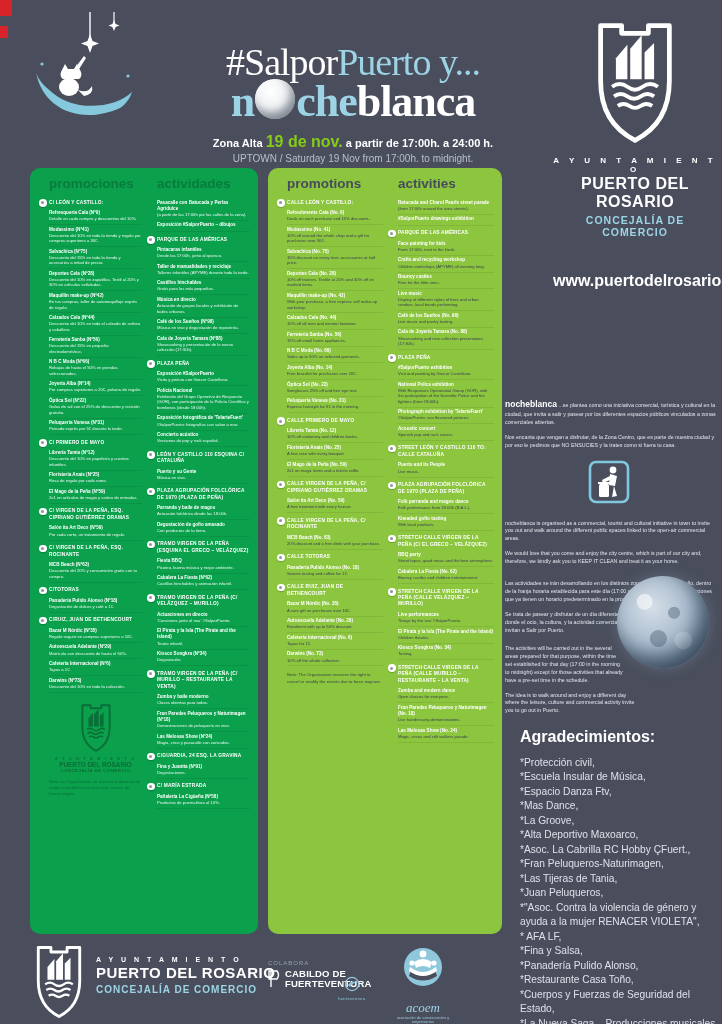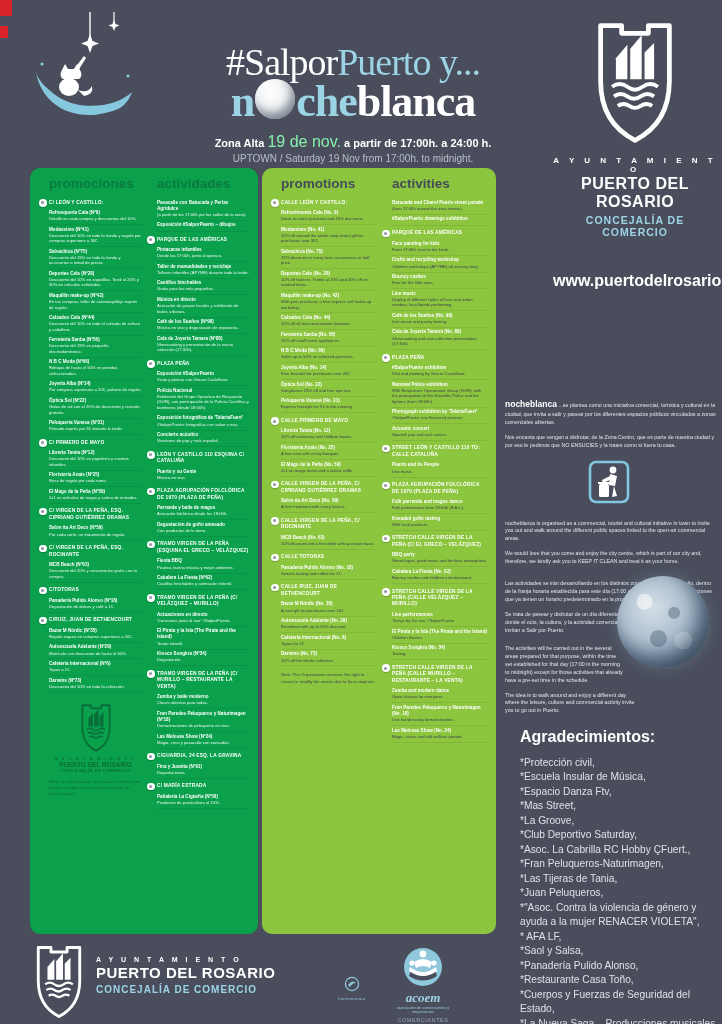--- a/index.html
+++ b/index.html
@@ -12,33 +12,33 @@
   
   #title-wrap{position:absolute;left:148px;top:28px;width:410px;text-align:center;color:#fff;}
   .t1{font-family:"Liberation Serif",serif;font-size:38px;letter-spacing:-1px;white-space:nowrap;margin-top:12px;}
   .t1 .blue,.t2 .blue{color:#9cd4e6;}
   .t2{font-family:Liberation Serif, serif;font-size:44px;font-weight:600;letter-spacing:-1px;
       margin-top:-8px;white-space:nowrap;}
   .moonO{display:inline-block;width:40px;height:40px;border-radius:50%;vertical-align:-3px;margin:0 1px;
       background:radial-gradient(circle at 40% 32%,#ffffff 0%,#eef1f3 45%,#cdd4d9 78%,#aeb7bd 100%);
       box-shadow:inset -4px -6px 8px rgba(70,80,92,.55), inset 2px 3px 4px rgba(255,255,255,.8);}
   .zona-line{margin-top:6px;font-size:11px;font-weight:bold;color:#fff;}
-  .zona-line .date{font-size:16px;font-weight:normal;color:#86efac;margin-top:16px;}
+  .zona-line .date{font-size:16px;font-weight:bold;color:#84cc16;margin-top:16px;}
   .uptown-line{font-size:10px;color:#b9bfcc;margin-top:2px;}
   
   #org-top{position:absolute;left:553px;top:20px;width:164px;text-align:center;color:#fff;}
   .ayto{font-size:8px;letter-spacing:4px;font-weight:bold;margin-top:6px;}
   .orgname{font-size:16px;font-weight:bold;letter-spacing:.5px;margin-top:1px;}
   .conc{font-size:10.5px;font-weight:bold;letter-spacing:1px;color:#9cd4e6;margin-top:3px;}
   .site{font-size:16px;font-weight:bold;margin-top:34px;}
   
   .panel{position:absolute;top:168px;height:766px;border-radius:10px;display:flex;gap:10px;
          padding:6px 8px 8px 14px;box-sizing:border-box;overflow:hidden;}
   #panel-es{left:30px;width:228px;background:#0aa04c;}
-  #panel-en{left:262px;width:234px;background:#8cc63e;}
+  #panel-en{left:268px;width:234px;background:#8cc63e;}
   .subcol{flex:1;position:relative;padding-left:5px;min-width:0;}
   .col-head{font-size:13.5px;font-weight:bold;margin:2px 0 7px;}
   #panel-es .col-head{color:#0a7b3f;}
   #panel-en .col-head{color:#474c5b;}
   .entry{position:relative;padding:1.5px 1px 2.5px 0;border-bottom:1px solid rgba(0,0,0,.08);}
   .entry.hdr{border-bottom:none;margin-top:3px;}
   .et{font-size:4.6px;font-weight:bold;line-height:1.35;}
   .ed{font-size:4.2px;line-height:1.3;white-space:pre-line;}
   #panel-es .et{color:#fff;} #panel-es .ed{color:rgba(255,255,255,.92);}
   #panel-en .et{color:#fff;} #panel-en .ed{color:#3a4150;}
@@ -77,22 +77,22 @@
   #footer-org .orgname{font-size:15px;}
   #footer-org .conc{font-size:10px;}
   #colabora-blk{position:absolute;left:268px;top:960px;color:#fff;}
   #colabora-blk .lbl{font-size:6px;color:#9aa0ad;letter-spacing:1px;margin-bottom:3px;}
   .cab-row{display:flex;align-items:center;gap:4px;}
   .cab-name{font-size:9.5px;font-weight:bold;line-height:1.05;letter-spacing:.2px;}
   #ftv-mini{position:absolute;left:338px;top:976px;text-align:center;color:#aeb6c2;}
   #ftv-mini .m{font-size:4px;letter-spacing:.3px;color:#8fc8dc;}
   #acoem-blk{position:absolute;left:388px;top:948px;width:70px;text-align:center;}
   #acoem-circle{width:38px;height:38px;border-radius:50%;background:#8fc8dc;margin:0 auto;position:relative;overflow:hidden;}
-  .acoem-name{font-family:"Liberation Serif",serif;font-style:italic;font-weight:bold;
-      font-size:13px;color:#9ed2e4;margin-top:4px;}
+  .acoem-name{font-family:"Liberation Serif",serif;font-style:italic;font-weight:normal;
+      font-size:13px;color:#9ed2e4;margin-top:14px;}
   .acoem-sub{font-size:3.6px;color:#9ed2e4;letter-spacing:.2px;}
   .acoem-lbl{font-size:5.6px;color:#9aa2b0;letter-spacing:.5px;margin-top:3px;}
 </style>
 </head>
 <body>
 
 <svg width="0" height="0" style="position:absolute">
   <defs>
     <symbol id="shield" viewBox="0 0 100 132">
       <path d="M14,6 L36,6 L36,14 L64,14 L64,6 L86,6 L86,64 C86,98 70,116 50,126 C30,116 14,98 14,64 Z" fill="none" stroke="currentColor" stroke-width="5" stroke-linejoin="round"></path>
@@ -676,46 +676,59 @@
     <p class="half" style="width:62%">The idea is to walk around and enjoy a different day where the leisure, culture and commercial activity invite you to go out in Puerto.</p>
     <div id="moon-photo"></div>
   </div>
 
   <div id="thanks">
     <h3>Agradecimientos:</h3>
     <ul id="thanks-list">
         <li>*Protección civil,</li>
         <li>*Escuela Insular de Música,</li>
         <li>*Espacio Danza Ftv,</li>
-        <li>*Mas Street,</li>
+        <li>*Mas Dance,</li>
         <li>*La Groove,</li>
-        <li>*Club Deportivo Saturday,</li>
+        <li>*Alta Deportivo Maxoarco,</li>
         <li>*Asoc. La Cabrilla RC Hobby ÇFuert.,</li>
         <li>*Fran Peluqueros-Naturimagen,</li>
         <li>*Las Tijeras de Tania,</li>
         <li>*Juan Peluqueros,</li>
         <li>*"Asoc. Contra la violencia de género y ayuda a la mujer RENACER VIOLETA",</li>
         <li>* AFA LF,</li>
-        <li>*Saol y Salsa,</li>
+        <li>*Fina y Salsa,</li>
         <li>*Panadería Pulido Alonso,</li>
         <li>*Restaurante Casa Toño,</li>
         <li>*Cuerpos y Fuerzas de Seguridad del Estado,</li>
         <li>*La Nueva Saga – Producciones musicales.</li>
       </ul>
   </div>
 
   <svg width="58" height="76" viewBox="0 0 100 132" style="position:absolute;left:30px;top:944px;color:#fff">
       <use href="#shield"></use>
     </svg>
   <div id="footer-org">
     <div class="ayto">A Y U N T A M I E N T O</div>
     <div class="orgname">PUERTO DEL ROSARIO</div>
     <div class="conc">CONCEJALÍA DE COMERCIO</div>
   </div>
 
+  <div id="colabora-blk">
+    <div class="lbl">COLABORA</div>
+    <div class="cab-row">
+      <svg width="13" height="18" viewBox="0 0 13 18">
+        <path d="M1,1 h8 q3,4 0,8 h-8 Z" fill="none" stroke="#fff" stroke-width="1.4"></path>
+        <line x1="3" y1="1" x2="3" y2="17" stroke="#fff" stroke-width="1.4"></line>
+      </svg>
+      <div class="cab-name">
+        <div>CABILDO DE</div>
+        <div>FUERTEVENTURA</div>
+      </div>
+    </div>
+  </div>
 
   <div id="ftv-mini">
     <svg width="16" height="16" viewBox="0 0 16 16">
       <circle cx="8" cy="8" r="6.6" fill="none" stroke="#8fc8dc" stroke-width="1.2"></circle>
       <path d="M4,9 q4,-6 8,-2 q-4,0 -6,4 Z" fill="#8fc8dc"></path>
     </svg>
     <div class="m">fuerteventura</div>
   </div>
 
   <div id="acoem-blk">

